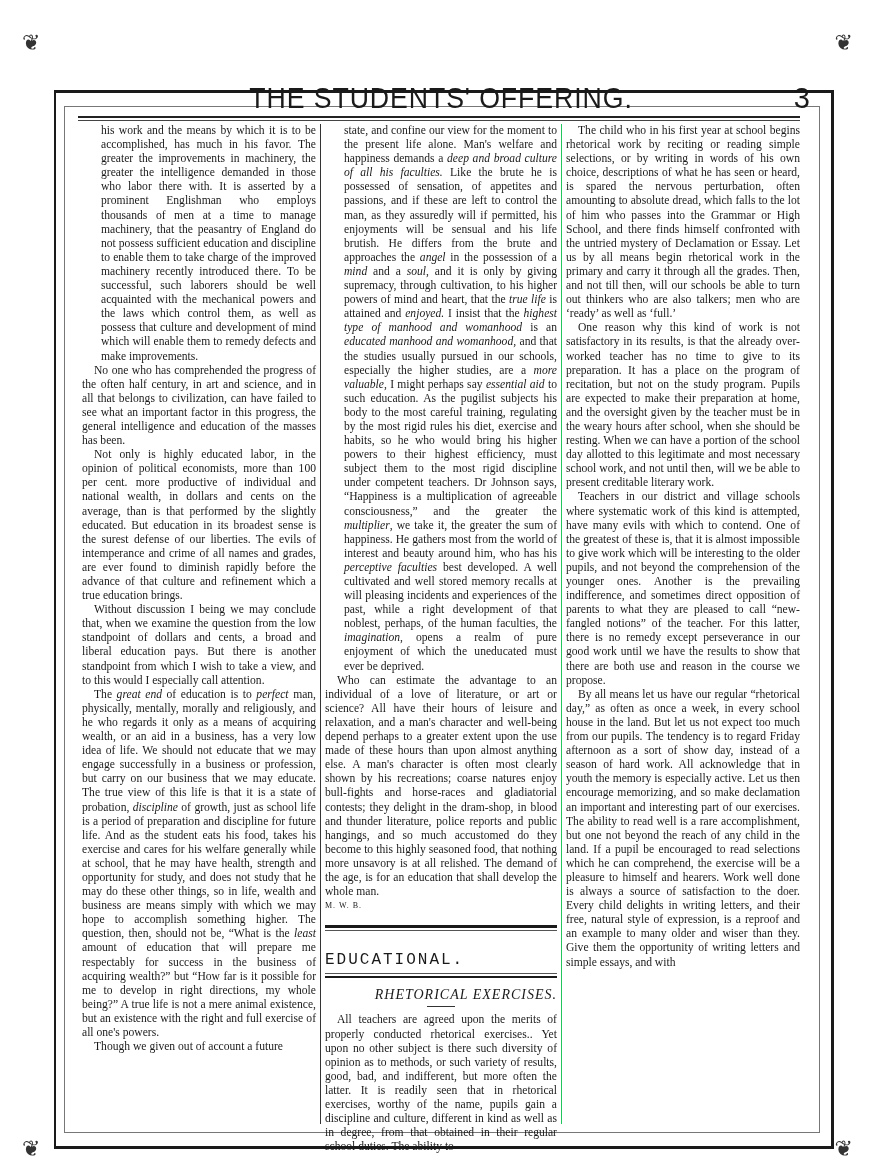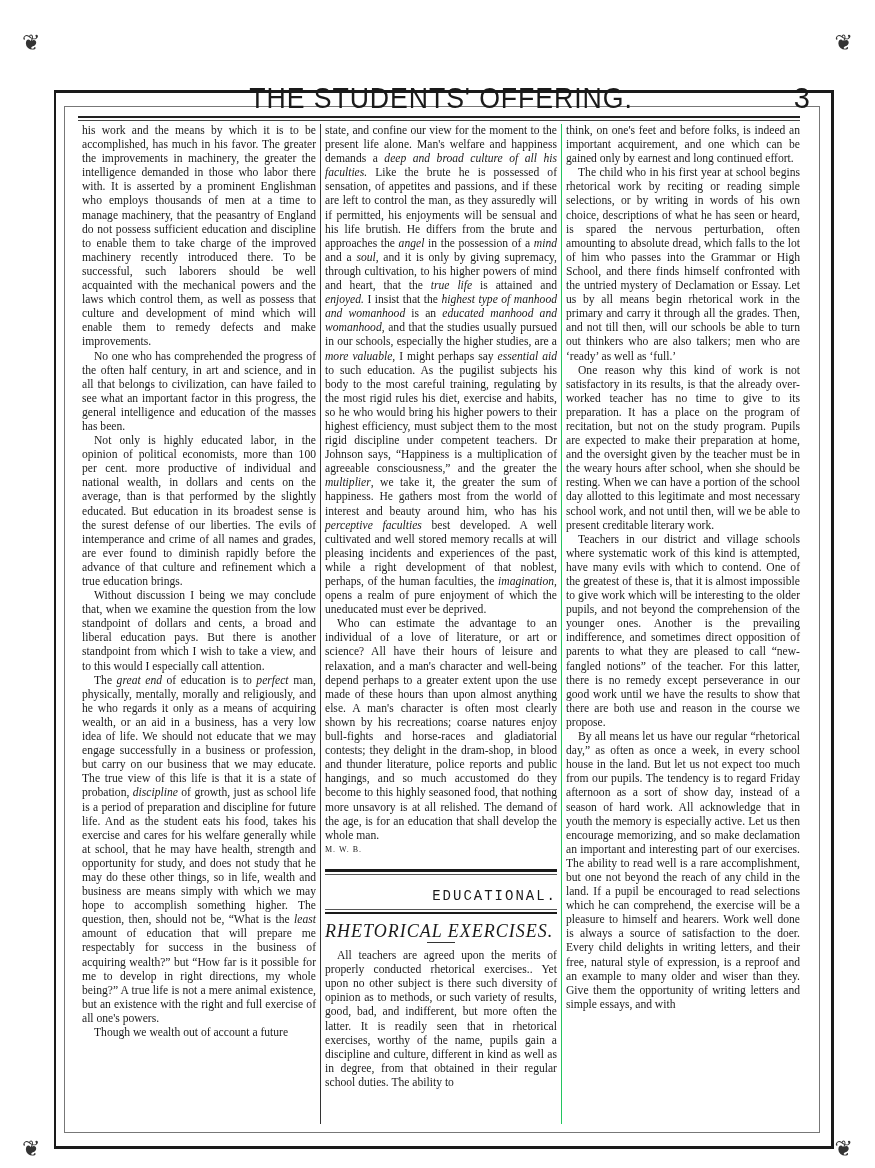--- a/index.html
+++ b/index.html
@@ -13,30 +13,30 @@
   .corner.br { right:22px; bottom:8px; }
   .header { position:absolute; left:64px; top:80px; width:754px; height:40px; }
   .masthead { position:absolute; left:0; right:0; top:2px; text-align:center; font-family:"Liberation Sans", "DejaVu Sans", sans-serif; font-size:29px; letter-spacing:1px; font-weight:normal; color:#1a1a1a; transform:scaleX(0.92); }
   .page-number { position:absolute; right:8px; top:2px; font-family:"Liberation Sans", "DejaVu Sans", sans-serif; font-size:29px; }
   .header-rule { position:absolute; left:78px; top:116px; width:722px; border-top:2px solid #222; }
   .header-rule2 { position:absolute; left:78px; top:120px; width:722px; border-top:1px solid #444; }
   .columns { position:absolute; left:78px; top:124px; width:726px; height:1000px; display:flex; }
   .col { width:242px; padding:0 4px; box-sizing:border-box; font-size:11.6px; line-height:14.1px; text-align:justify; }
   .col.mid { border-left:1px solid #333; border-right:1px solid #22c55e; }
   .col p { margin:0; text-indent:12px; }
-  .col p.noindent { text-indent:0; }
+  .col p.noindent { text-indent:0;margin-left:19px; }
   .col em { font-style:italic; }
   .sig { display:flex; justify-content:flex-start; }
   .sig .initials { font-size:8px; letter-spacing:1px; padding-right:20px; }
   .section-rule { border-top:3px solid #1a1a1a; margin:12px 0 2px 0; }
   .section-rule-thin { border-top:1px solid #555; margin:0 0 8px 0; }
-  .section-title { text-align:right; font-family:"Liberation Mono", "DejaVu Sans Mono", monospace; font-size:14px; letter-spacing:2px; margin:14px 0 6px 0; }
+  .section-title { text-align:left; font-family:"Liberation Mono", "DejaVu Sans Mono", monospace; font-size:16px; letter-spacing:2px; margin:22px 0 6px 0; }
   .section-rule2 { border-top:1px solid #555; margin:0 0 2px 0; }
   .section-rule3 { border-top:2px solid #1a1a1a; margin:0 0 10px 0; }
-  .article-title { text-align:left; font-style:italic; font-size:18px; letter-spacing:1px; margin:0 0 4px 0; }
+  .article-title { text-align:right; font-style:italic; font-size:14px; letter-spacing:1px; margin:0 0 4px 0; }
   .article-rule { width:28px; margin:0 auto 6px auto; border-top:1px solid #333; }
 </style>
 </head>
 <body>
 
 <div class="corner tl">❦</div>
 <div class="corner tr">❦</div>
 <div class="corner bl">❦</div>
 <div class="corner br">❦</div>
 
@@ -50,40 +50,39 @@
 <div class="header-rule"></div>
 <div class="header-rule2"></div>
 
 <div class="columns">
   <div class="col">
     <p class="noindent">his work and the means by which it is to be accomplished, has much in his favor. The greater the improvements in machinery, the greater the intelligence demanded in those who labor there with. It is asserted by a prominent Englishman who employs thousands of men at a time to manage machinery, that the peasantry of England do not possess sufficient education and discipline to enable them to take charge of the improved machinery recently introduced there. To be successful, such laborers should be well acquainted with the mechanical powers and the laws which control them, as well as possess that culture and development of mind which will enable them to remedy defects and make improvements.</p>
     <p>No one who has comprehended the progress of the often half century, in art and science, and in all that belongs to civilization, can have failed to see what an important factor in this progress, the general intelligence and education of the masses has been.</p>
     <p>Not only is highly educated labor, in the opinion of political economists, more than 100 per cent. more productive of individual and national wealth, in dollars and cents on the average, than is that performed by the slightly educated. But education in its broadest sense is the surest defense of our liberties. The evils of intemperance and crime of all names and grades, are ever found to diminish rapidly before the advance of that culture and refinement which a true education brings.</p>
     <p>Without discussion I being we may conclude that, when we examine the question from the low standpoint of dollars and cents, a broad and liberal education pays. But there is another standpoint from which I wish to take a view, and to this would I especially call attention.</p>
     <p><span>The </span><em>great end</em><span> of education is to </span><em>perfect</em><span> man, physically, mentally, morally and religiously, and he who regards it only as a means of acquiring wealth, or an aid in a business, has a very low idea of life. We should not educate that we may engage successfully in a business or profession, but carry on our business that we may educate. The true view of this life is that it is a state of probation, </span><em>discipline</em><span> of growth, just as school life is a period of preparation and discipline for future life. And as the student eats his food, takes his exercise and cares for his welfare generally while at school, that he may have health, strength and opportunity for study, and does not study that he may do these other things, so in life, wealth and business are means simply with which we may hope to accomplish something higher. The question, then, should not be, “What is the </span><em>least</em><span> amount of education that will prepare me respectably for success in the business of acquiring wealth?” but “How far is it possible for me to develop in right directions, my whole being?” A true life is not a mere animal existence, but an existence with the right and full exercise of all one's powers.</span></p>
-    <p>Though we wealth out of account a future</p>
+    <p>Though we given out of account a future</p>
   </div>
 
   <div class="col mid">
     <p class="noindent"><span>state, and confine our view for the moment to the present life alone. Man's welfare and happiness demands a </span><em>deep and broad culture of all his faculties.</em><span> Like the brute he is possessed of sensation, of appetites and passions, and if these are left to control the man, as they assuredly will if permitted, his enjoyments will be sensual and his life brutish. He differs from the brute and approaches the </span><em>angel</em><span> in the possession of a </span><em>mind</em><span> and a </span><em>soul</em><span>, and it is only by giving supremacy, through cultivation, to his higher powers of mind and heart, that the </span><em>true life</em><span> is attained and </span><em>enjoyed.</em><span> I insist that the </span><em>highest type of manhood and womanhood</em><span> is an </span><em>educated manhood and womanhood</em><span>, and that the studies usually pursued in our schools, especially the higher studies, are a </span><em>more valuable</em><span>, I might perhaps say </span><em>essential aid</em><span> to such education. As the pugilist subjects his body to the most careful training, regulating by the most rigid rules his diet, exercise and habits, so he who would bring his higher powers to their highest efficiency, must subject them to the most rigid discipline under competent teachers. Dr Johnson says, “Happiness is a multiplication of agreeable consciousness,” and the greater the </span><em>multiplier</em><span>, we take it, the greater the sum of happiness. He gathers most from the world of interest and beauty around him, who has his </span><em>perceptive faculties</em><span> best developed. A well cultivated and well stored memory recalls at will pleasing incidents and experiences of the past, while a right development of that noblest, perhaps, of the human faculties, the </span><em>imagination</em><span>, opens a realm of pure enjoyment of which the uneducated must ever be deprived.</span></p>
     <p>Who can estimate the advantage to an individual of a love of literature, or art or science? All have their hours of leisure and relaxation, and a man's character and well-being depend perhaps to a greater extent upon the use made of these hours than upon almost anything else. A man's character is often most clearly shown by his recreations; coarse natures enjoy bull-fights and horse-races and gladiatorial contests; they delight in the dram-shop, in blood and thunder literature, police reports and public hangings, and so much accustomed do they become to this highly seasoned food, that nothing more unsavory is at all relished. The demand of the age, is for an education that shall develop the whole man.</p>
     <div class="sig">
         <span></span>
         <span class="initials">M. W. B.</span>
       </div>
     <div class="section-rule"></div>
     <div class="section-rule-thin"></div>
     <div class="section-title">EDUCATIONAL.</div>
     <div class="section-rule2"></div>
     <div class="section-rule3"></div>
     <div class="article-title">RHETORICAL EXERCISES.</div>
     <div class="article-rule"></div>
     <p>All teachers are agreed upon the merits of properly conducted rhetorical exercises.. Yet upon no other subject is there such diversity of opinion as to methods, or such variety of results, good, bad, and indifferent, but more often the latter. It is readily seen that in rhetorical exercises, worthy of the name, pupils gain a discipline and culture, different in kind as well as in degree, from that obtained in their regular school duties. The ability to</p>
   </div>
 
   <div class="col">
-    <p class="noindent">think, on one's feet and before folks, is indeed an important acquirement, and one which can be gained only by earnest and long continued effort.</p>
     <p>The child who in his first year at school begins rhetorical work by reciting or reading simple selections, or by writing in words of his own choice, descriptions of what he has seen or heard, is spared the nervous perturbation, often amounting to absolute dread, which falls to the lot of him who passes into the Grammar or High School, and there finds himself confronted with the untried mystery of Declamation or Essay. Let us by all means begin rhetorical work in the primary and carry it through all the grades. Then, and not till then, will our schools be able to turn out thinkers who are also talkers; men who are ‘ready’ as well as ‘full.’</p>
     <p>One reason why this kind of work is not satisfactory in its results, is that the already over-worked teacher has no time to give to its preparation. It has a place on the program of recitation, but not on the study program. Pupils are expected to make their preparation at home, and the oversight given by the teacher must be in the weary hours after school, when she should be resting. When we can have a portion of the school day allotted to this legitimate and most necessary school work, and not until then, will we be able to present creditable literary work.</p>
     <p>Teachers in our district and village schools where systematic work of this kind is attempted, have many evils with which to contend. One of the greatest of these is, that it is almost impossible to give work which will be interesting to the older pupils, and not beyond the comprehension of the younger ones. Another is the prevailing indifference, and sometimes direct opposition of parents to what they are pleased to call “new-fangled notions” of the teacher. For this latter, there is no remedy except perseverance in our good work until we have the results to show that there are both use and reason in the course we propose.</p>
     <p>By all means let us have our regular “rhetorical day,” as often as once a week, in every school house in the land. But let us not expect too much from our pupils. The tendency is to regard Friday afternoon as a sort of show day, instead of a season of hard work. All acknowledge that in youth the memory is especially active. Let us then encourage memorizing, and so make declamation an important and interesting part of our exercises. The ability to read well is a rare accomplishment, but one not beyond the reach of any child in the land. If a pupil be encouraged to read selections which he can comprehend, the exercise will be a pleasure to himself and hearers. Work well done is always a source of satisfaction to the doer. Every child delights in writing letters, and their free, natural style of expression, is a reproof and an example to many older and wiser than they. Give them the opportunity of writing letters and simple essays, and with</p>
   </div>
 </div>
 
 </body></html>

